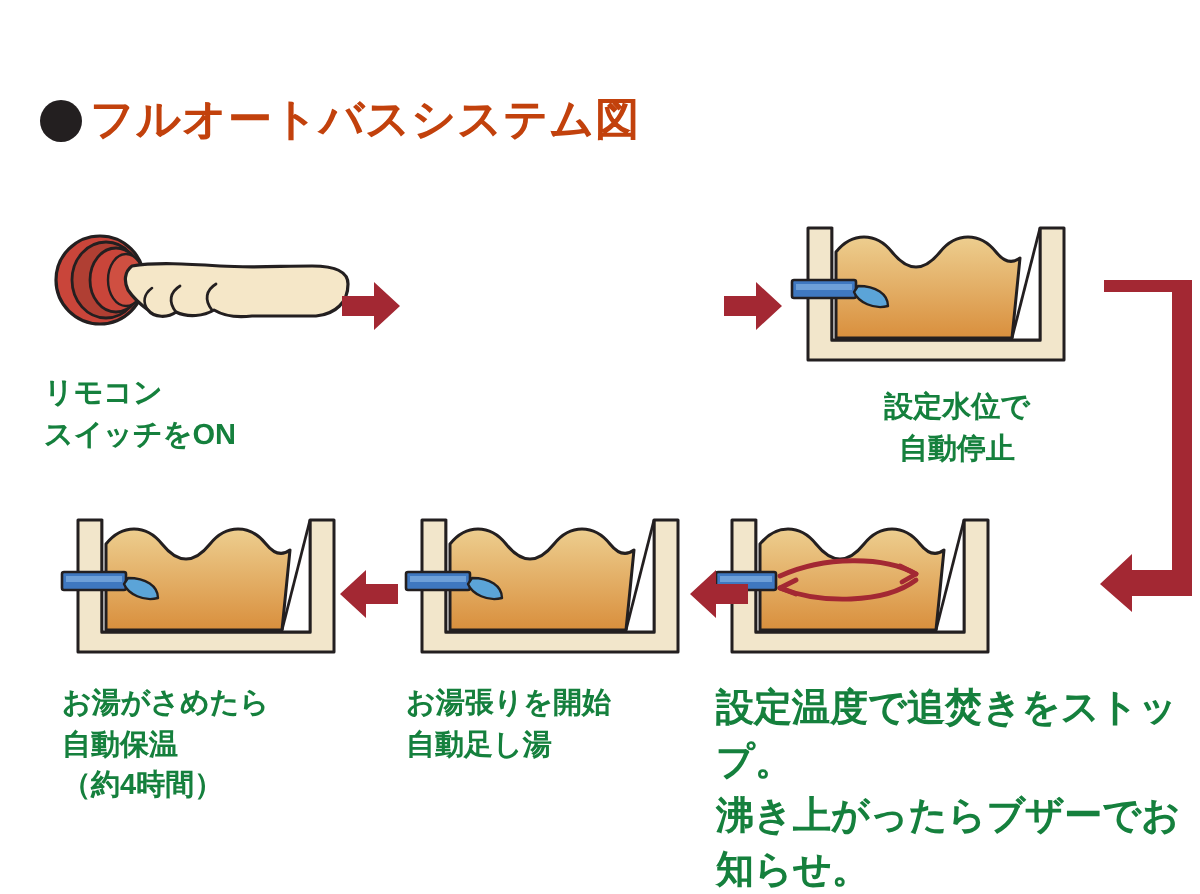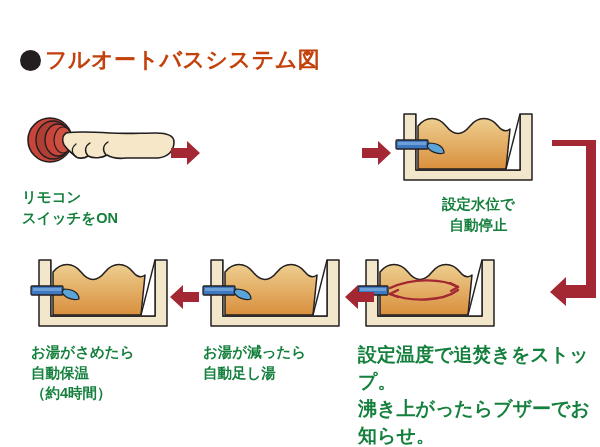--- a/index.html
+++ b/index.html
@@ -225,21 +225,21 @@
                  C 58 24, 66 24, 74 14
                  C 82 4, 94 4, 102 14
                  C 106 19, 110 20, 114 17
                  L 110 57 L 22 57 Z" fill="url(#waterGradD)" stroke="#231f20" stroke-width="1.5" stroke-linejoin="round"></path>
         <path d="M110 57 L124 2" fill="none" stroke="#231f20" stroke-width="1.4"></path>
         <rect x="0" y="28" width="32" height="9" rx="1" fill="#3f78c0" stroke="#231f20" stroke-width="1.3"></rect>
         <rect x="2" y="30" width="28" height="3" fill="#6ea0d8"></rect>
         <path d="M33 31 C 42 31, 48 35, 48 41 C 41 43, 33 39, 31 34 Z" fill="#5ba4d8" stroke="#231f20" stroke-width="1.2" stroke-linejoin="round"></path>
       </svg>
     </div>
-    <div class="step-caption">お湯が減ったら
+    <div class="step-caption">お湯張りを開始
 自動足し湯</div>
   </div>
 
   <div class="connector" style="left:345px; top:285px;">
     <svg width="30" height="24" viewBox="0 0 30 24">
       <path d="M29 7 L13 7 L13 0 L0 12 L13 24 L13 17 L29 17 Z" fill="#a32833"></path>
     </svg>
   </div>
 
   <div class="step" id="step-keepwarm">

